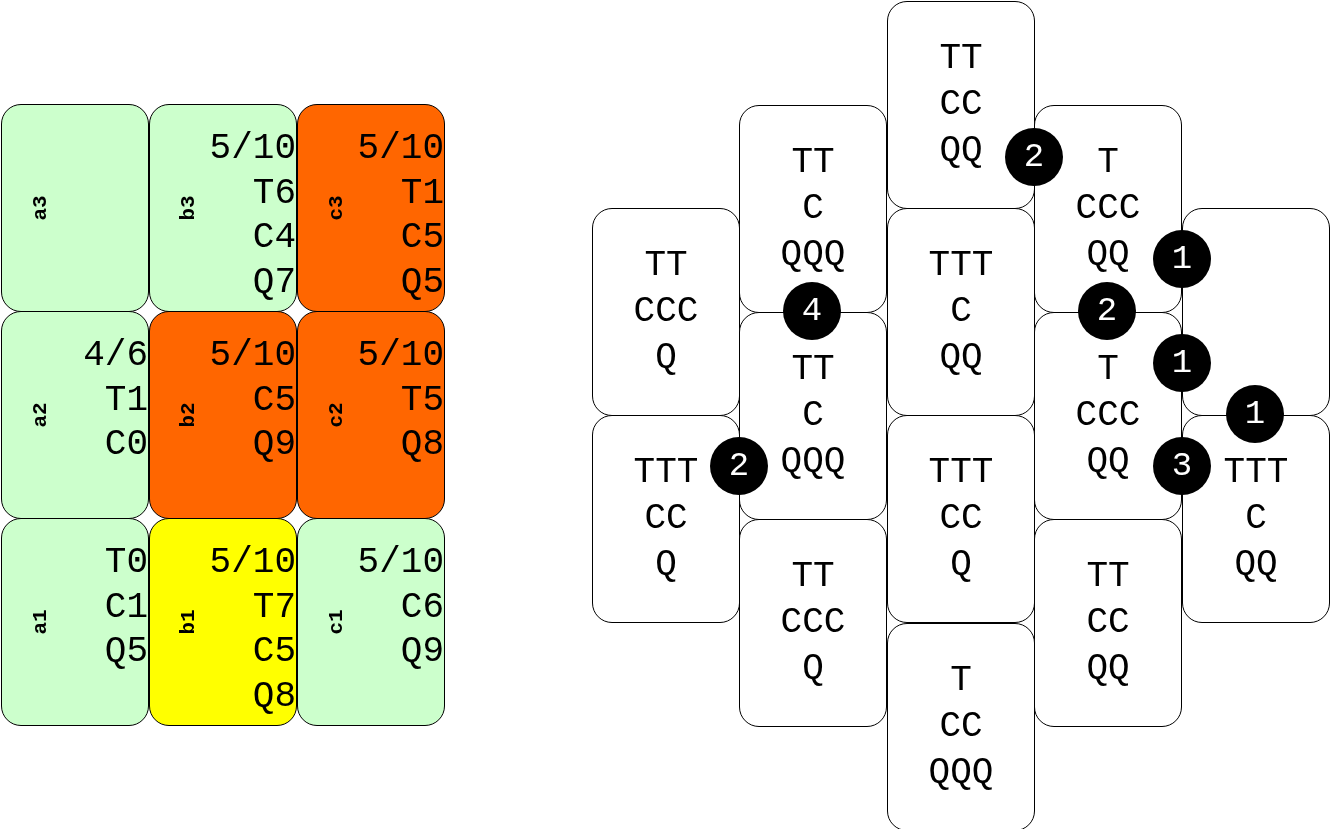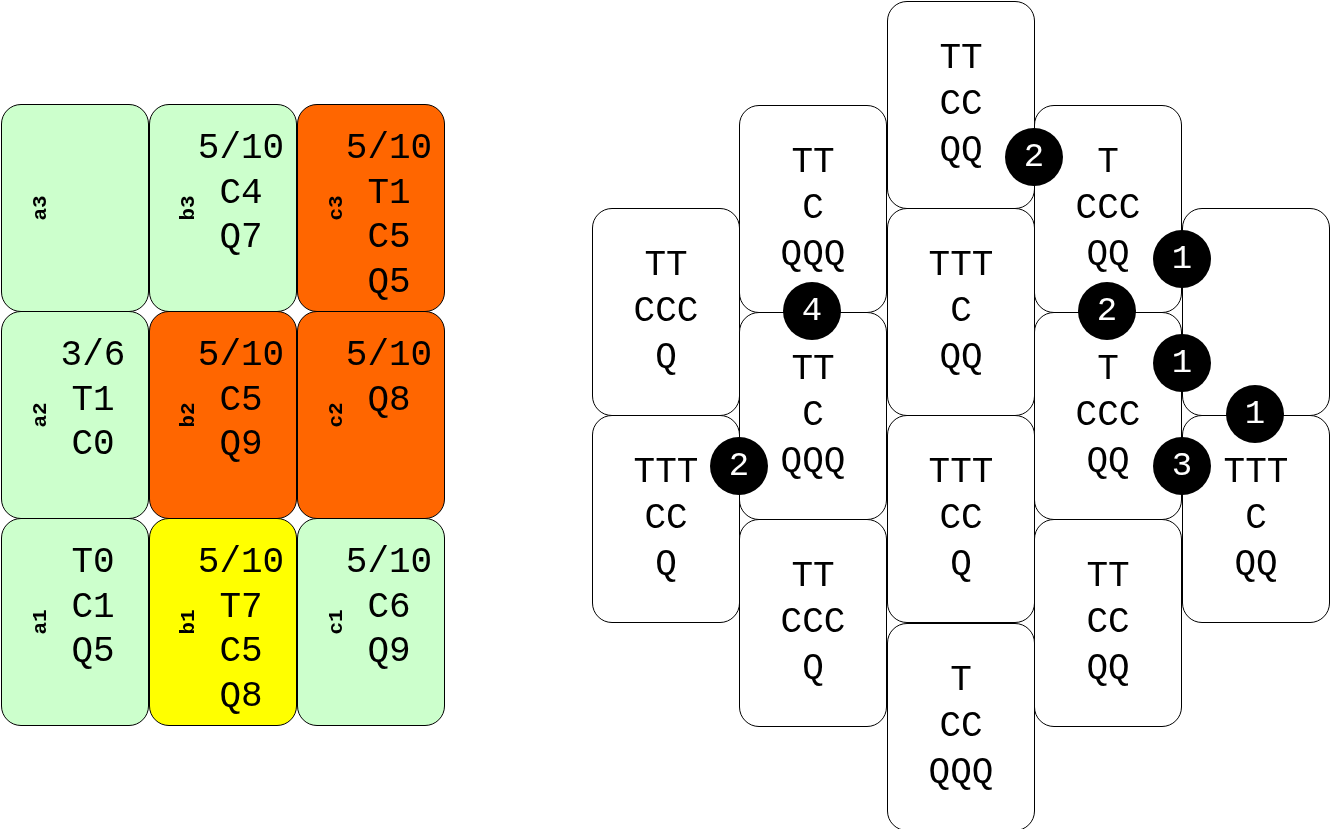--- a/index.html
+++ b/index.html
@@ -8,21 +8,21 @@
       position: absolute;
       width: 146px; height: 205px;
       border: 1.5px solid #000;
       border-radius: 20px;
       box-sizing: border-box;
       width: 148px; height: 208px;
     }
     .cell-lines {
       position: absolute;
       left: 36px; right: 0; top: 22px;
-      text-align: center;
+      text-align: right;
       font-family: "Liberation Mono", "DejaVu Sans Mono", monospace;
       font-size: 36px;
       line-height: 44.5px;
       color: #000;
     }
     .cell-lines div { height: 44.5px; }
     .cell-label {
       position: absolute;
       left: 20px; top: 50%;
       transform: translate(-50%, -50%) rotate(-90deg);
@@ -72,53 +72,55 @@
 
 <div id="grid">
     <div class="grid-cell" style="left: 1px; top: 104px; background: rgb(204, 255, 204);">
       <div class="cell-label">a3</div>
       <div class="cell-lines"></div>
     </div>
     <div class="grid-cell" style="left: 149px; top: 104px; background: rgb(204, 255, 204);">
       <div class="cell-label">b3</div>
       <div class="cell-lines">
         <div>5/10</div>
+        <div>T6</div>
         <div>C4</div>
         <div>Q7</div>
       </div>
     </div>
     <div class="grid-cell" style="left: 297px; top: 104px; background: rgb(255, 102, 0);">
       <div class="cell-label">c3</div>
       <div class="cell-lines">
         <div>5/10</div>
         <div>T1</div>
         <div>C5</div>
         <div>Q5</div>
       </div>
     </div>
     <div class="grid-cell" style="left: 1px; top: 311px; background: rgb(204, 255, 204);">
       <div class="cell-label">a2</div>
       <div class="cell-lines">
-        <div>3/6</div>
+        <div>4/6</div>
         <div>T1</div>
         <div>C0</div>
       </div>
     </div>
     <div class="grid-cell" style="left: 149px; top: 311px; background: rgb(255, 102, 0);">
       <div class="cell-label">b2</div>
       <div class="cell-lines">
         <div>5/10</div>
         <div>C5</div>
         <div>Q9</div>
       </div>
     </div>
     <div class="grid-cell" style="left: 297px; top: 311px; background: rgb(255, 102, 0);">
       <div class="cell-label">c2</div>
       <div class="cell-lines">
         <div>5/10</div>
+        <div>T5</div>
         <div>Q8</div>
       </div>
     </div>
     <div class="grid-cell" style="left: 1px; top: 518px; background: rgb(204, 255, 204);">
       <div class="cell-label">a1</div>
       <div class="cell-lines">
         <div>T0</div>
         <div>C1</div>
         <div>Q5</div>
       </div>

